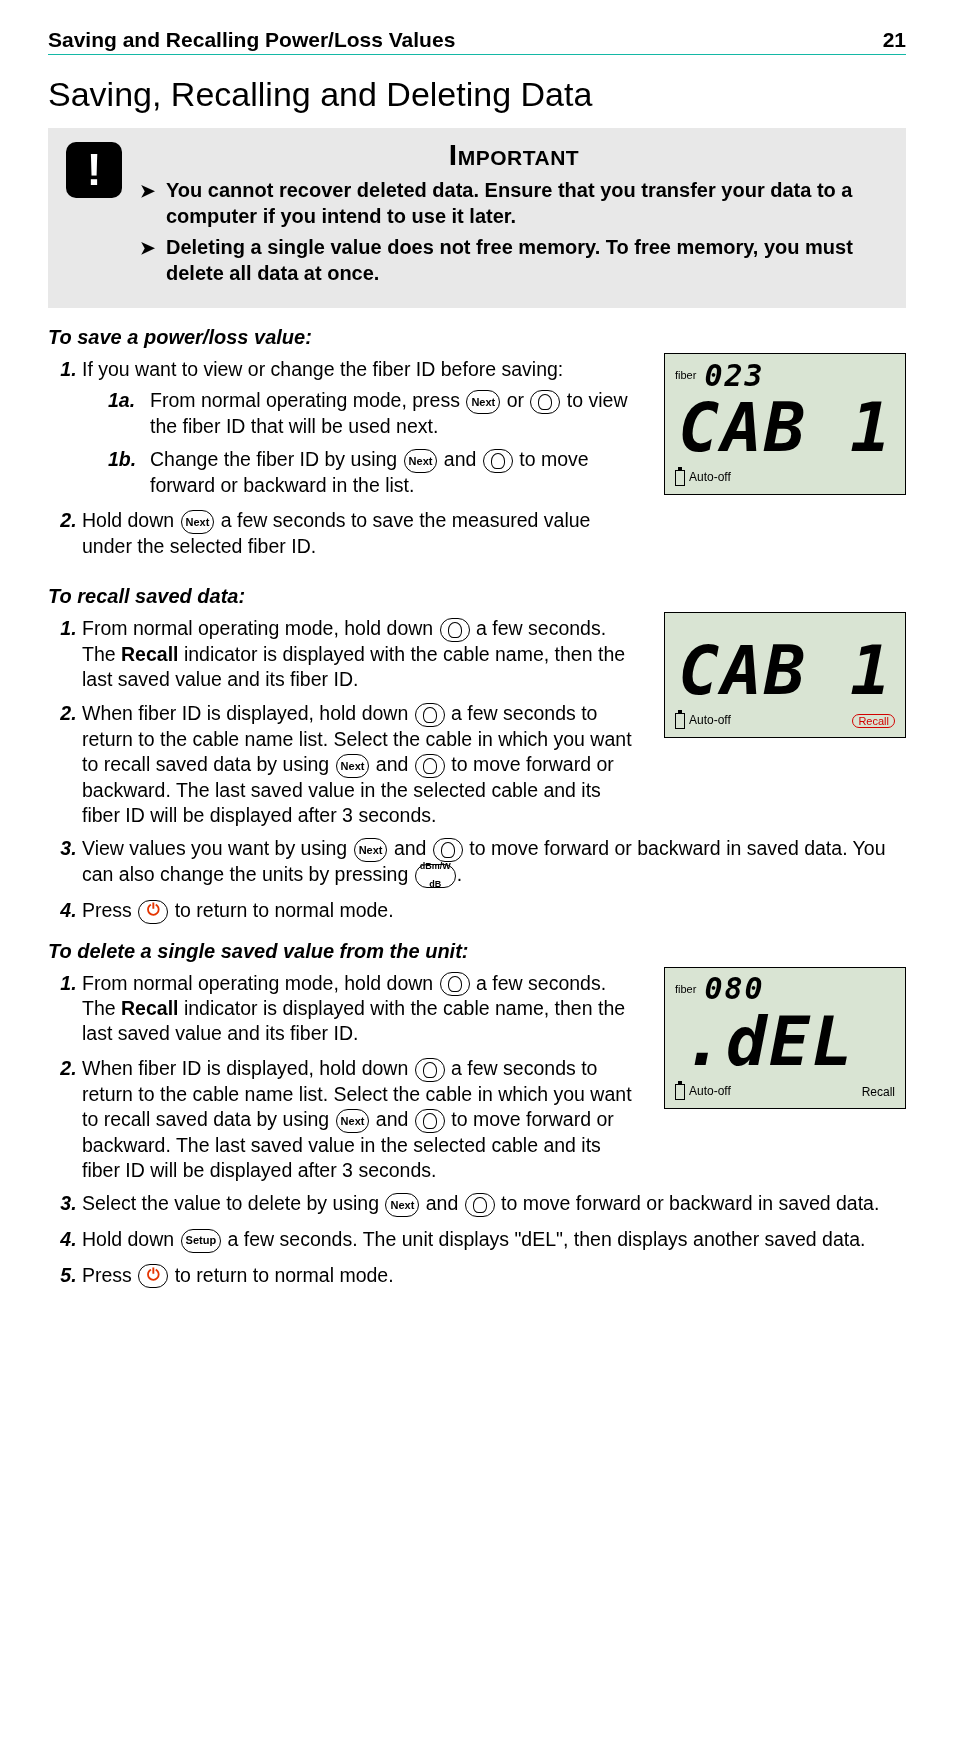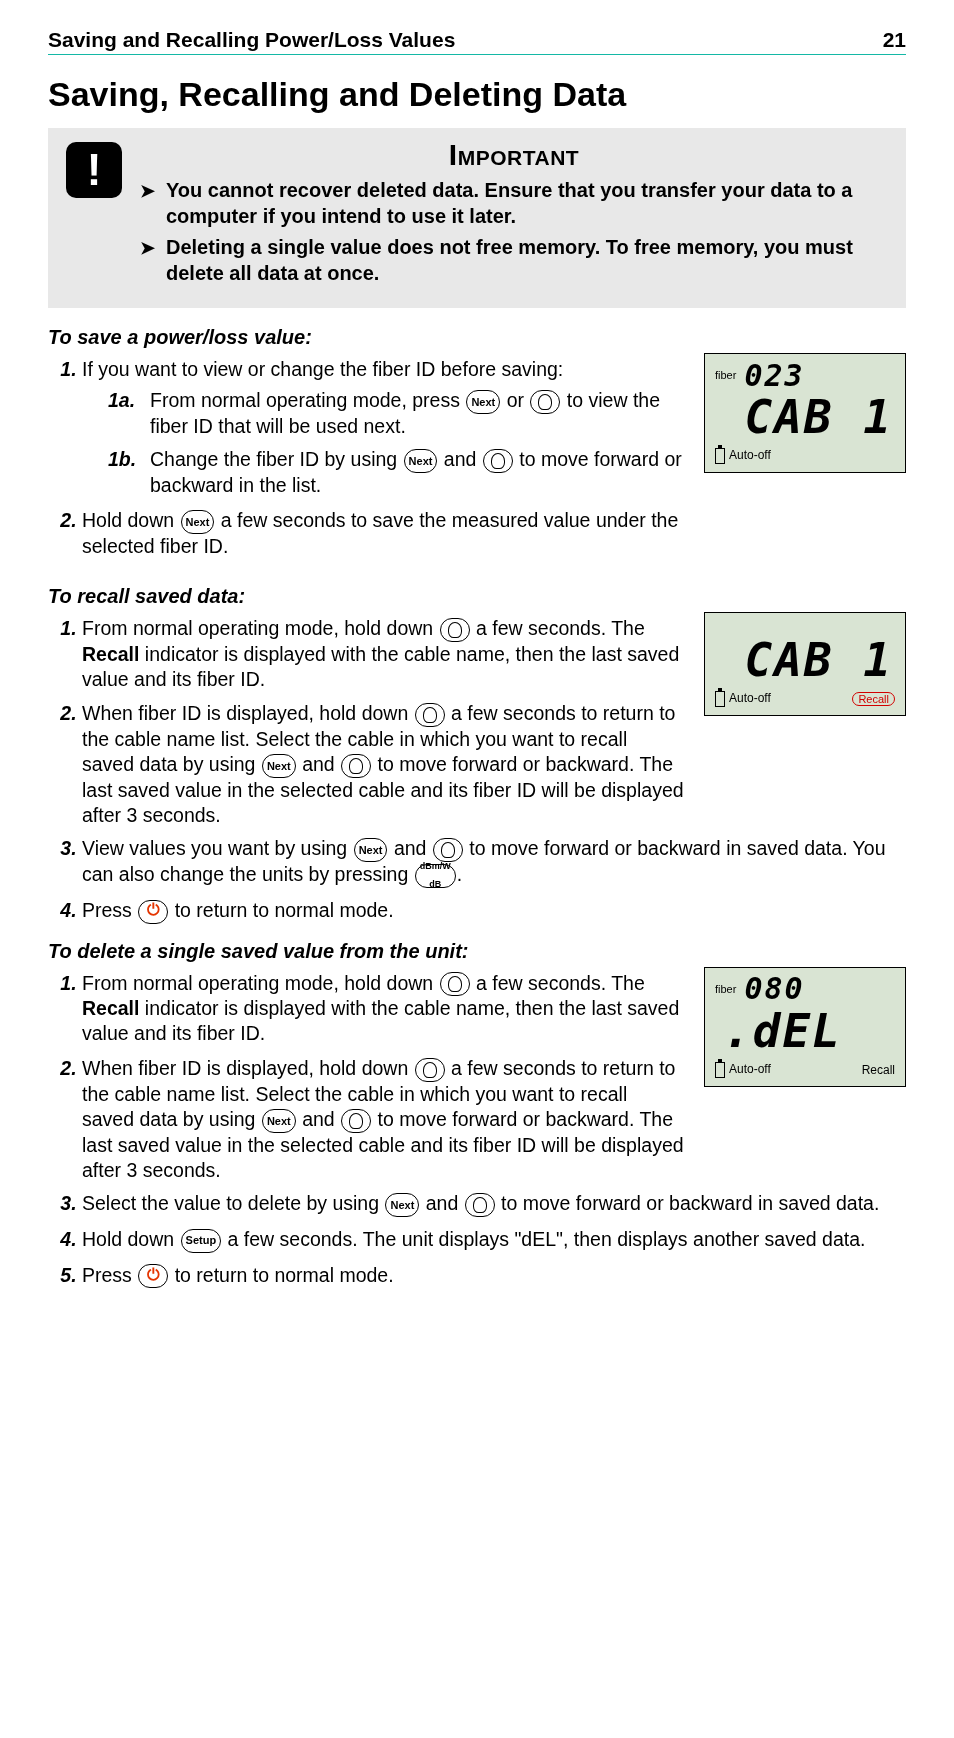--- a/index.html
+++ b/index.html
@@ -24,21 +24,21 @@
   }
   .running-head .title {
     font-weight: 800;
     font-size: 21px;
   }
   .running-head .pagenum {
     font-weight: 800;
     font-size: 21px;
   }
   h1.section {
-    font-weight: 700;
+    font-weight: 400;
     font-size: 34px;
     margin: 18px 0 14px 0;
   }
   .callout {
     background: #e8e8e8;
     padding: 10px 18px 16px 18px;
     display: flex;
     gap: 18px;
     margin-bottom: 18px;
   }
@@ -127,41 +127,41 @@
     display: inline-block;
     width: 12px; height: 14px;
     border: 1.2px solid #000;
     border-radius: 50% 50% 40% 40%;
     position: relative;
   }
   .btn-key.lamp { padding: 0 4px; }
   .btn-key.power { color: #e53500; font-size: 16px; padding-bottom:2px;}
   .btn-key.dbm { font-size: 9px; line-height:1; text-align:center;flex-direction:column; }
   .lcd {
-    width: 202px;
+    width: 242px;
     height: auto;
     background: #d9e4d3;
     border: 1.5px solid #000;
     padding: 6px 10px 8px 10px;
     font-family: "Segment7", monospace;
     position: relative;
     margin-bottom: 28px;
     flex-shrink: 0;
   }
   .lcd .row1 {
     font-size: 12px;
     display: flex;
     align-items: center;
     gap: 8px;
     height: 30px;
   }
   .lcd .row1 .fiber-label { font-family: Arial; font-size: 11px; }
   .lcd .seg-small { font-size: 30px; letter-spacing: 2px; font-weight: 600; font-style: italic;}
   .lcd .seg-large {
-    font-size: 46px;
+    font-size: 68px;
     letter-spacing: 2px;
     font-weight: 600;
     text-align: right;
     line-height: 1;
     padding: 4px 2px 4px 0;
     font-style: italic;
     font-family: monospace;
   }
   .lcd .row3 {
     display: flex;

